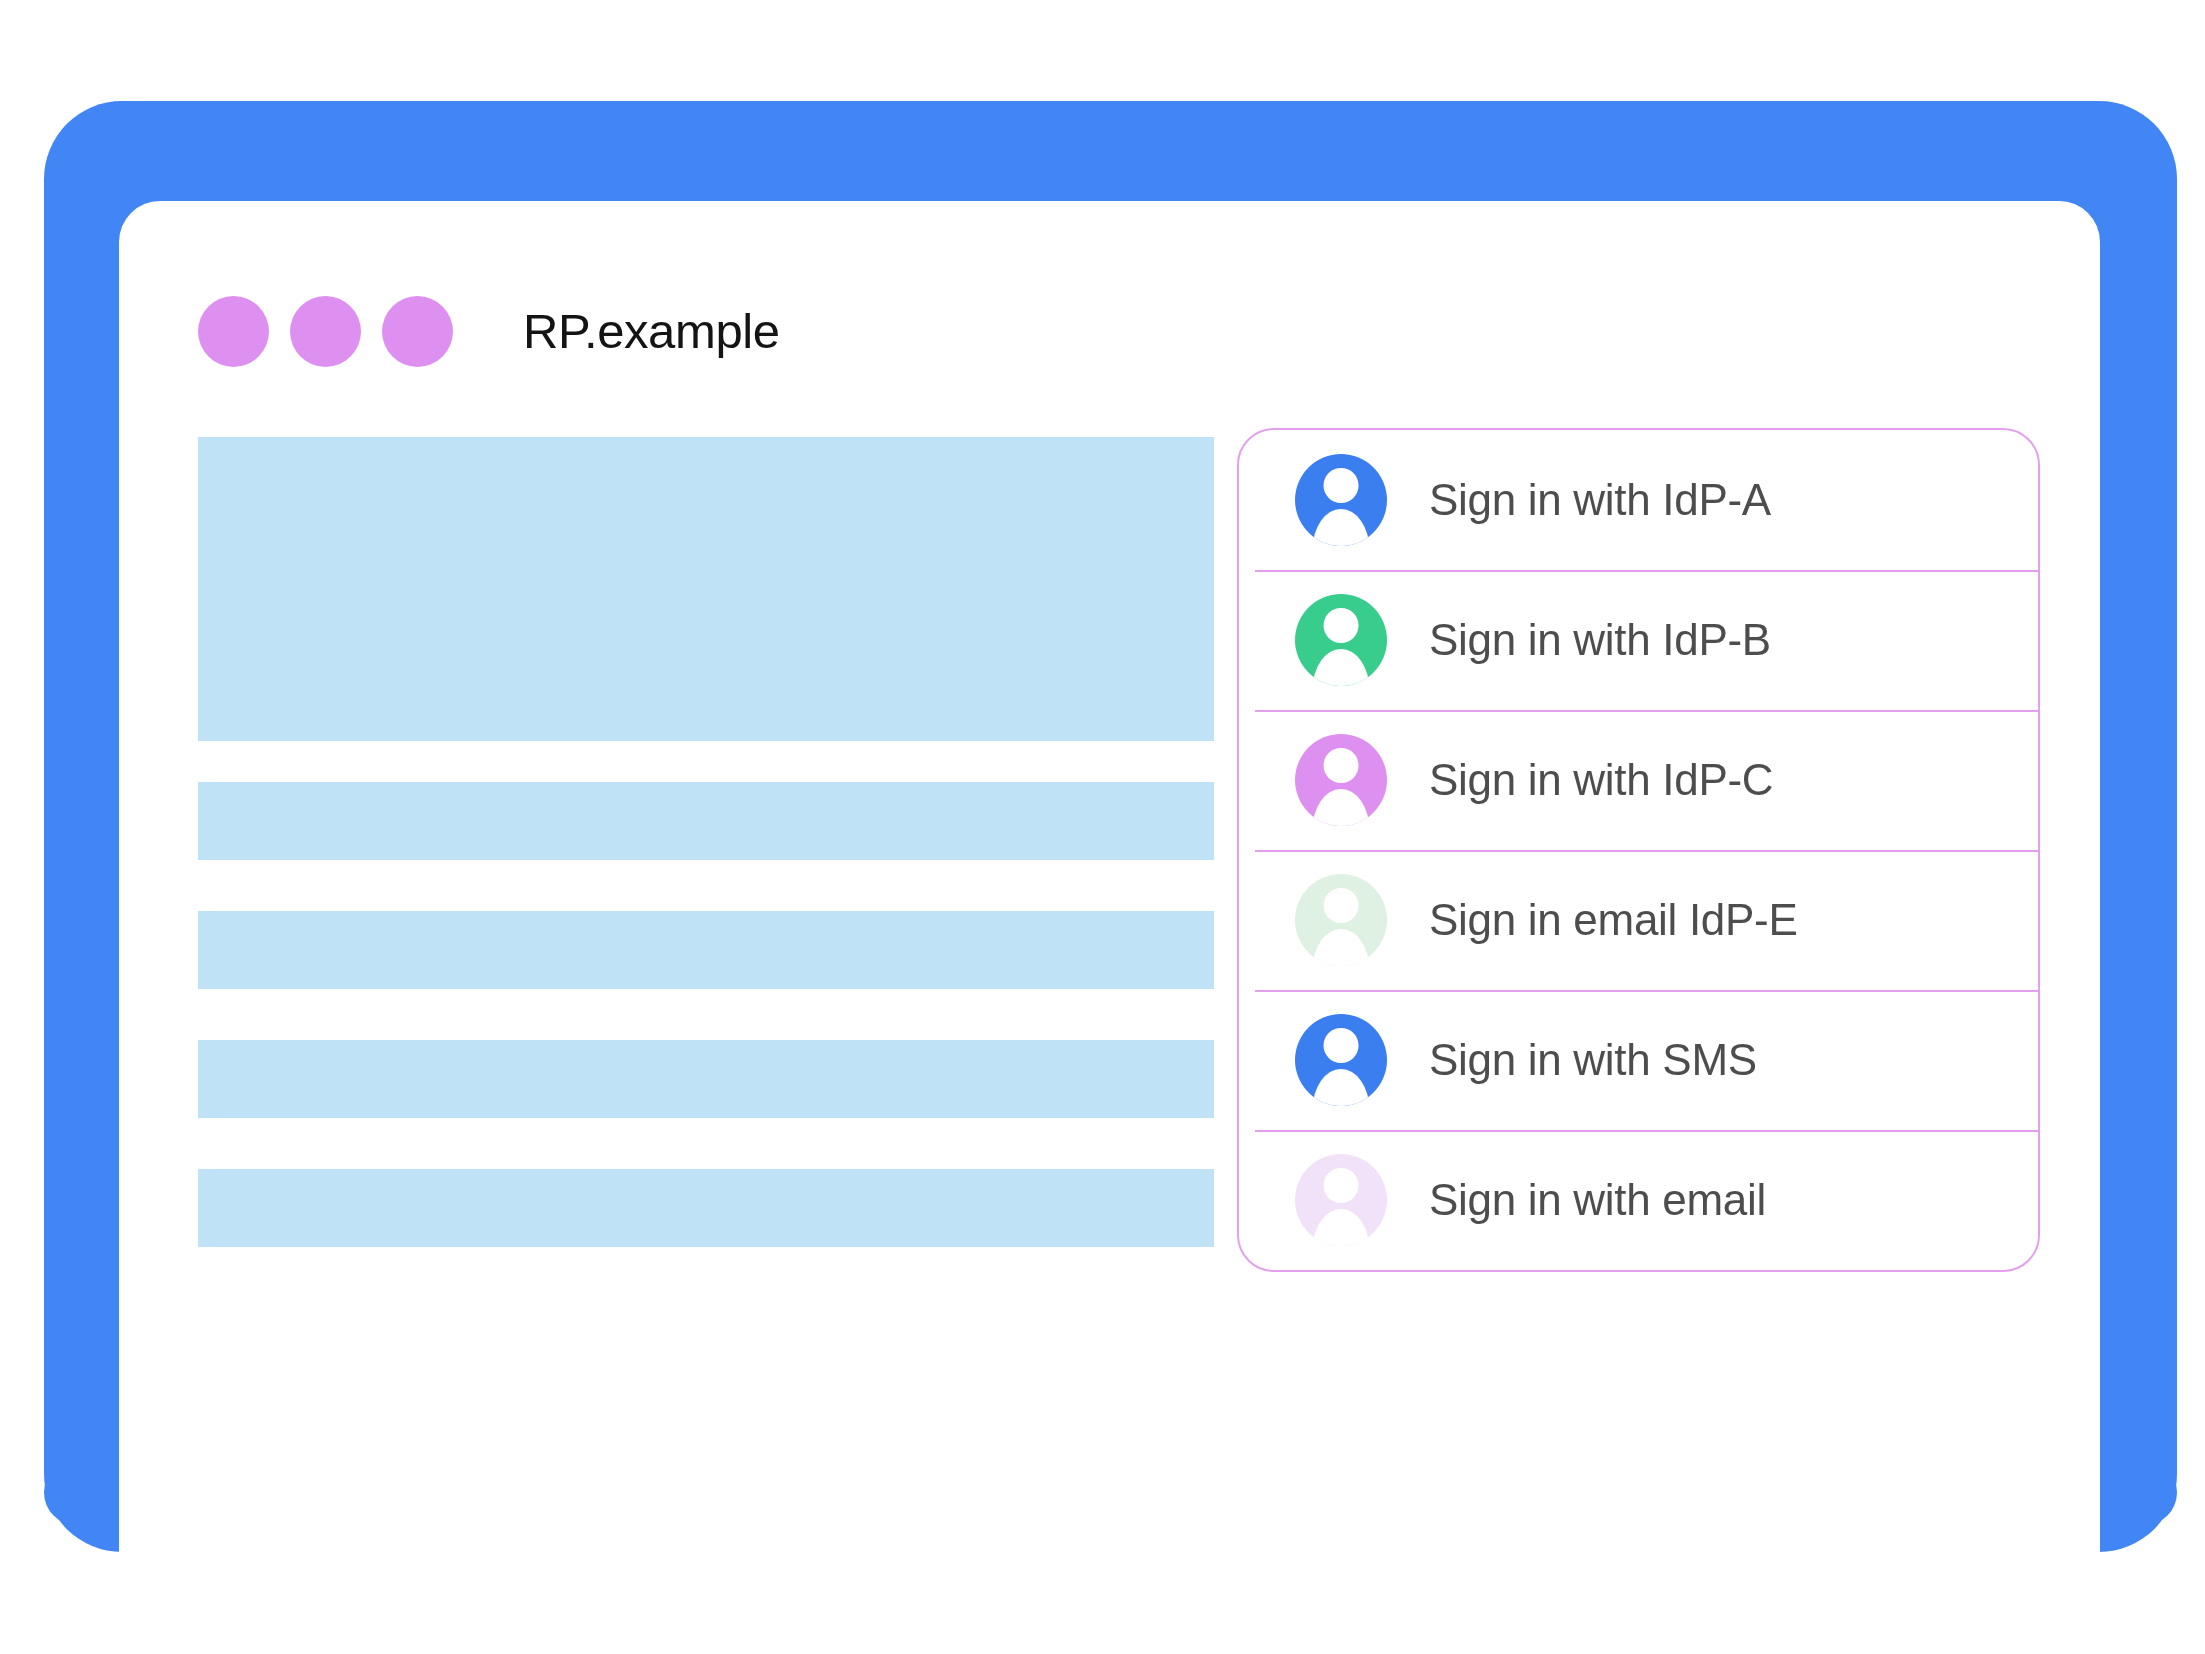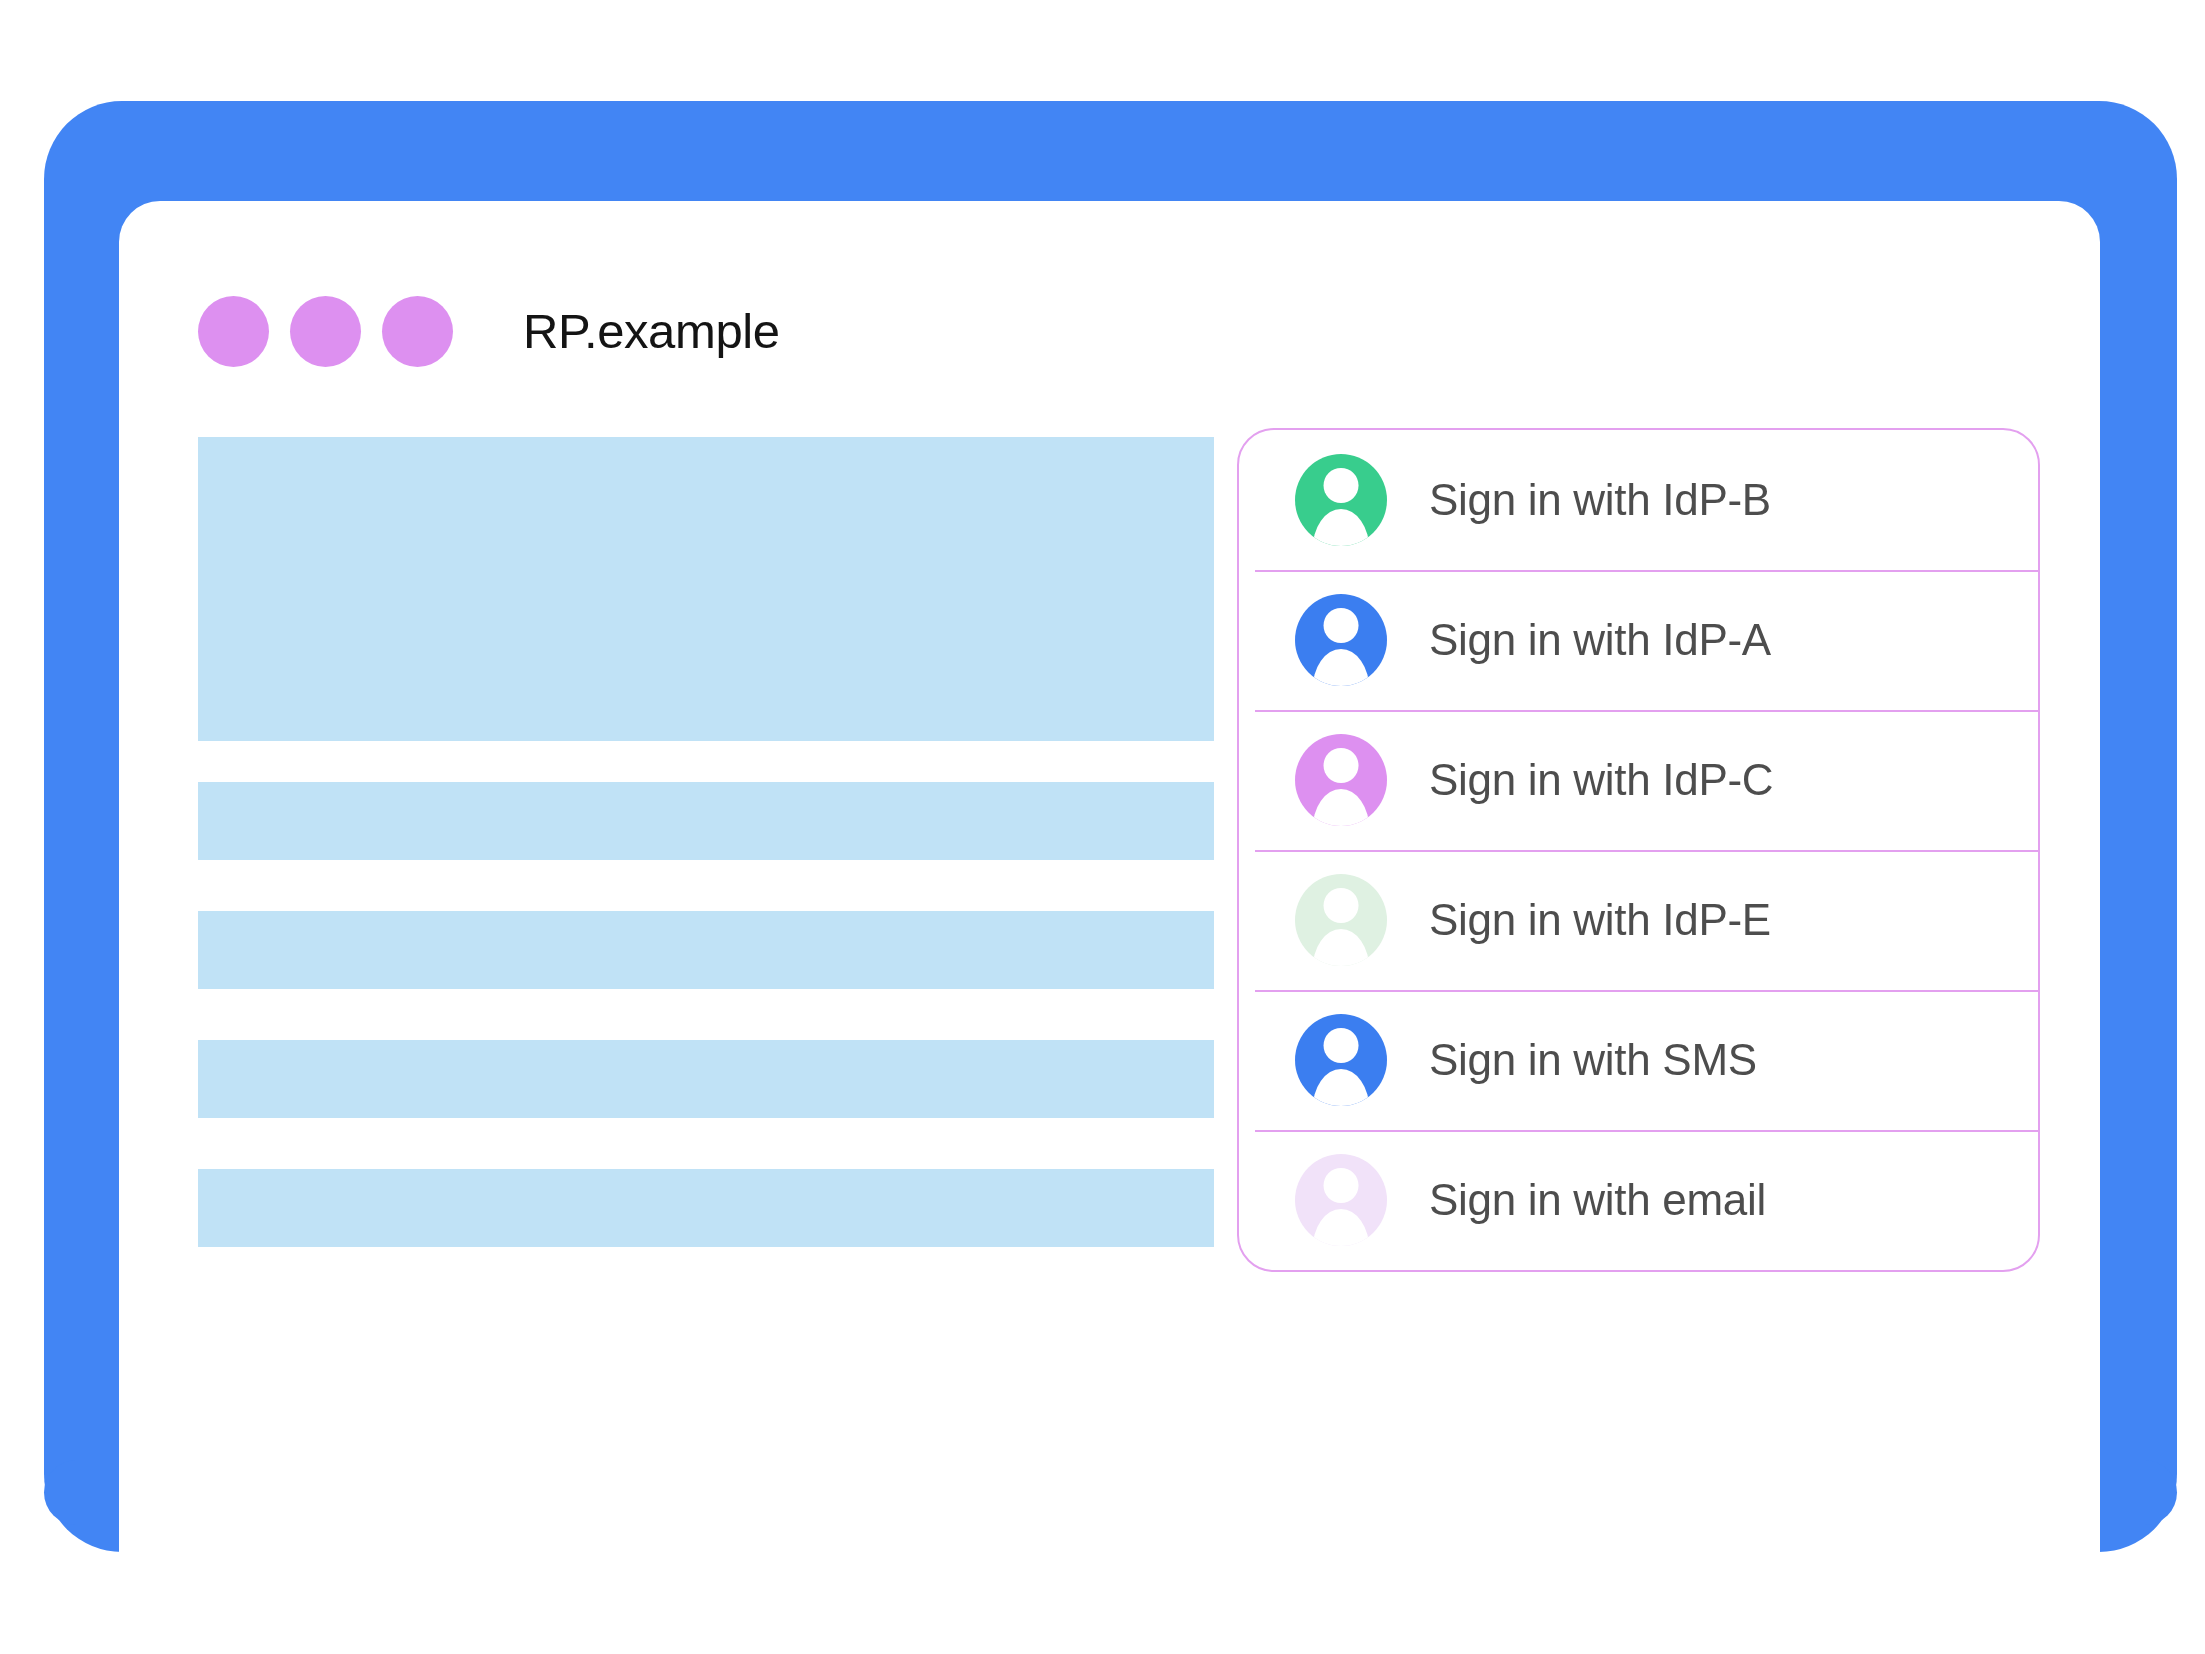--- a/index.html
+++ b/index.html
@@ -200,46 +200,46 @@
       <div class="skeleton-block bar"></div>
       <div class="skeleton-block bar"></div>
       <div class="skeleton-block bar"></div>
       <div class="skeleton-block bar"></div>
     </div>
 
     <div class="account-chooser">
       <ul class="account-list" id="account-list">
 
       <li class="account-row">
+            <span class="avatar" style="background: rgb(59, 126, 240);">
+              <span class="av-head"></span>
+              <span class="av-body"></span>
+            </span>
+            <span class="account-label">Sign in with IdP-A</span>
+          </li>
+          <li class="account-row">
             <span class="avatar" style="background: rgb(56, 205, 141);">
               <span class="av-head"></span>
               <span class="av-body"></span>
             </span>
             <span class="account-label">Sign in with IdP-B</span>
           </li>
           <li class="account-row">
-            <span class="avatar" style="background: rgb(59, 126, 240);">
-              <span class="av-head"></span>
-              <span class="av-body"></span>
-            </span>
-            <span class="account-label">Sign in with IdP-A</span>
-          </li>
-          <li class="account-row">
             <span class="avatar" style="background: rgb(221, 144, 240);">
               <span class="av-head"></span>
               <span class="av-body"></span>
             </span>
             <span class="account-label">Sign in with IdP-C</span>
           </li>
           <li class="account-row">
             <span class="avatar" style="background: rgb(223, 241, 226);">
               <span class="av-head"></span>
               <span class="av-body"></span>
             </span>
-            <span class="account-label">Sign in with IdP-E</span>
+            <span class="account-label">Sign in email IdP-E</span>
           </li>
           <li class="account-row">
             <span class="avatar" style="background: rgb(59, 126, 240);">
               <span class="av-head"></span>
               <span class="av-body"></span>
             </span>
             <span class="account-label">Sign in with SMS</span>
           </li>
           <li class="account-row">
             <span class="avatar" style="background: rgb(241, 226, 249);">

